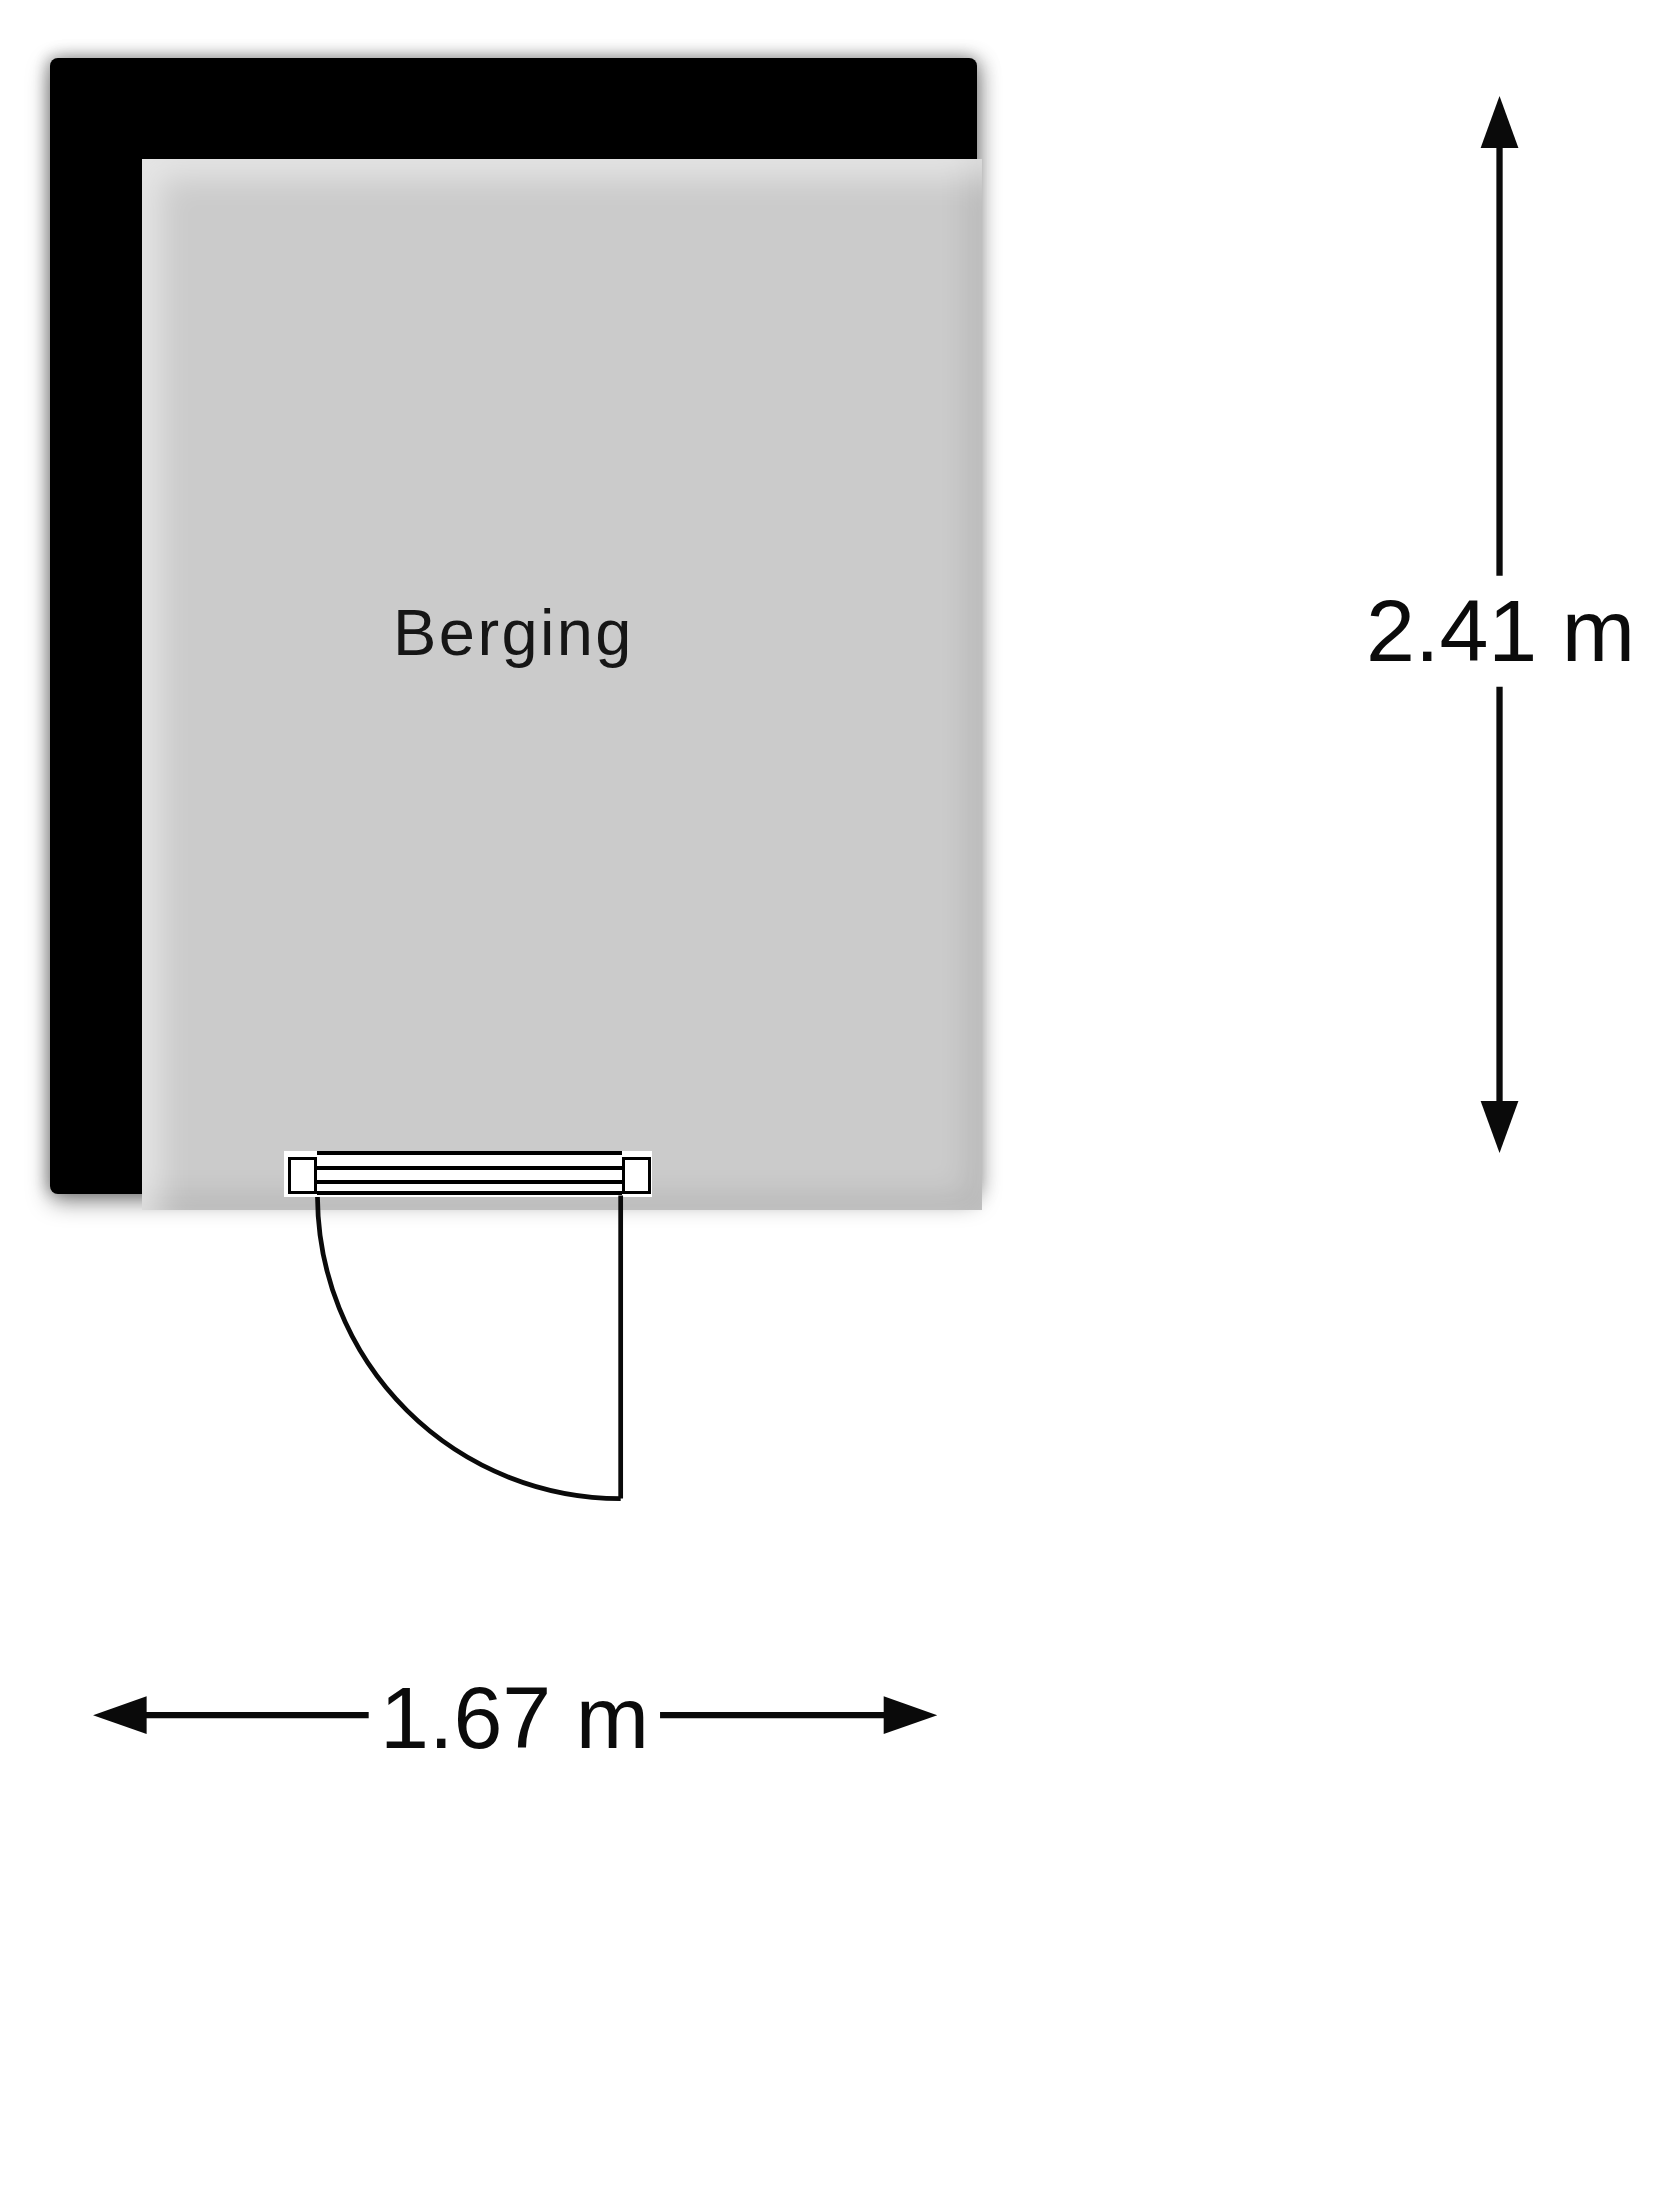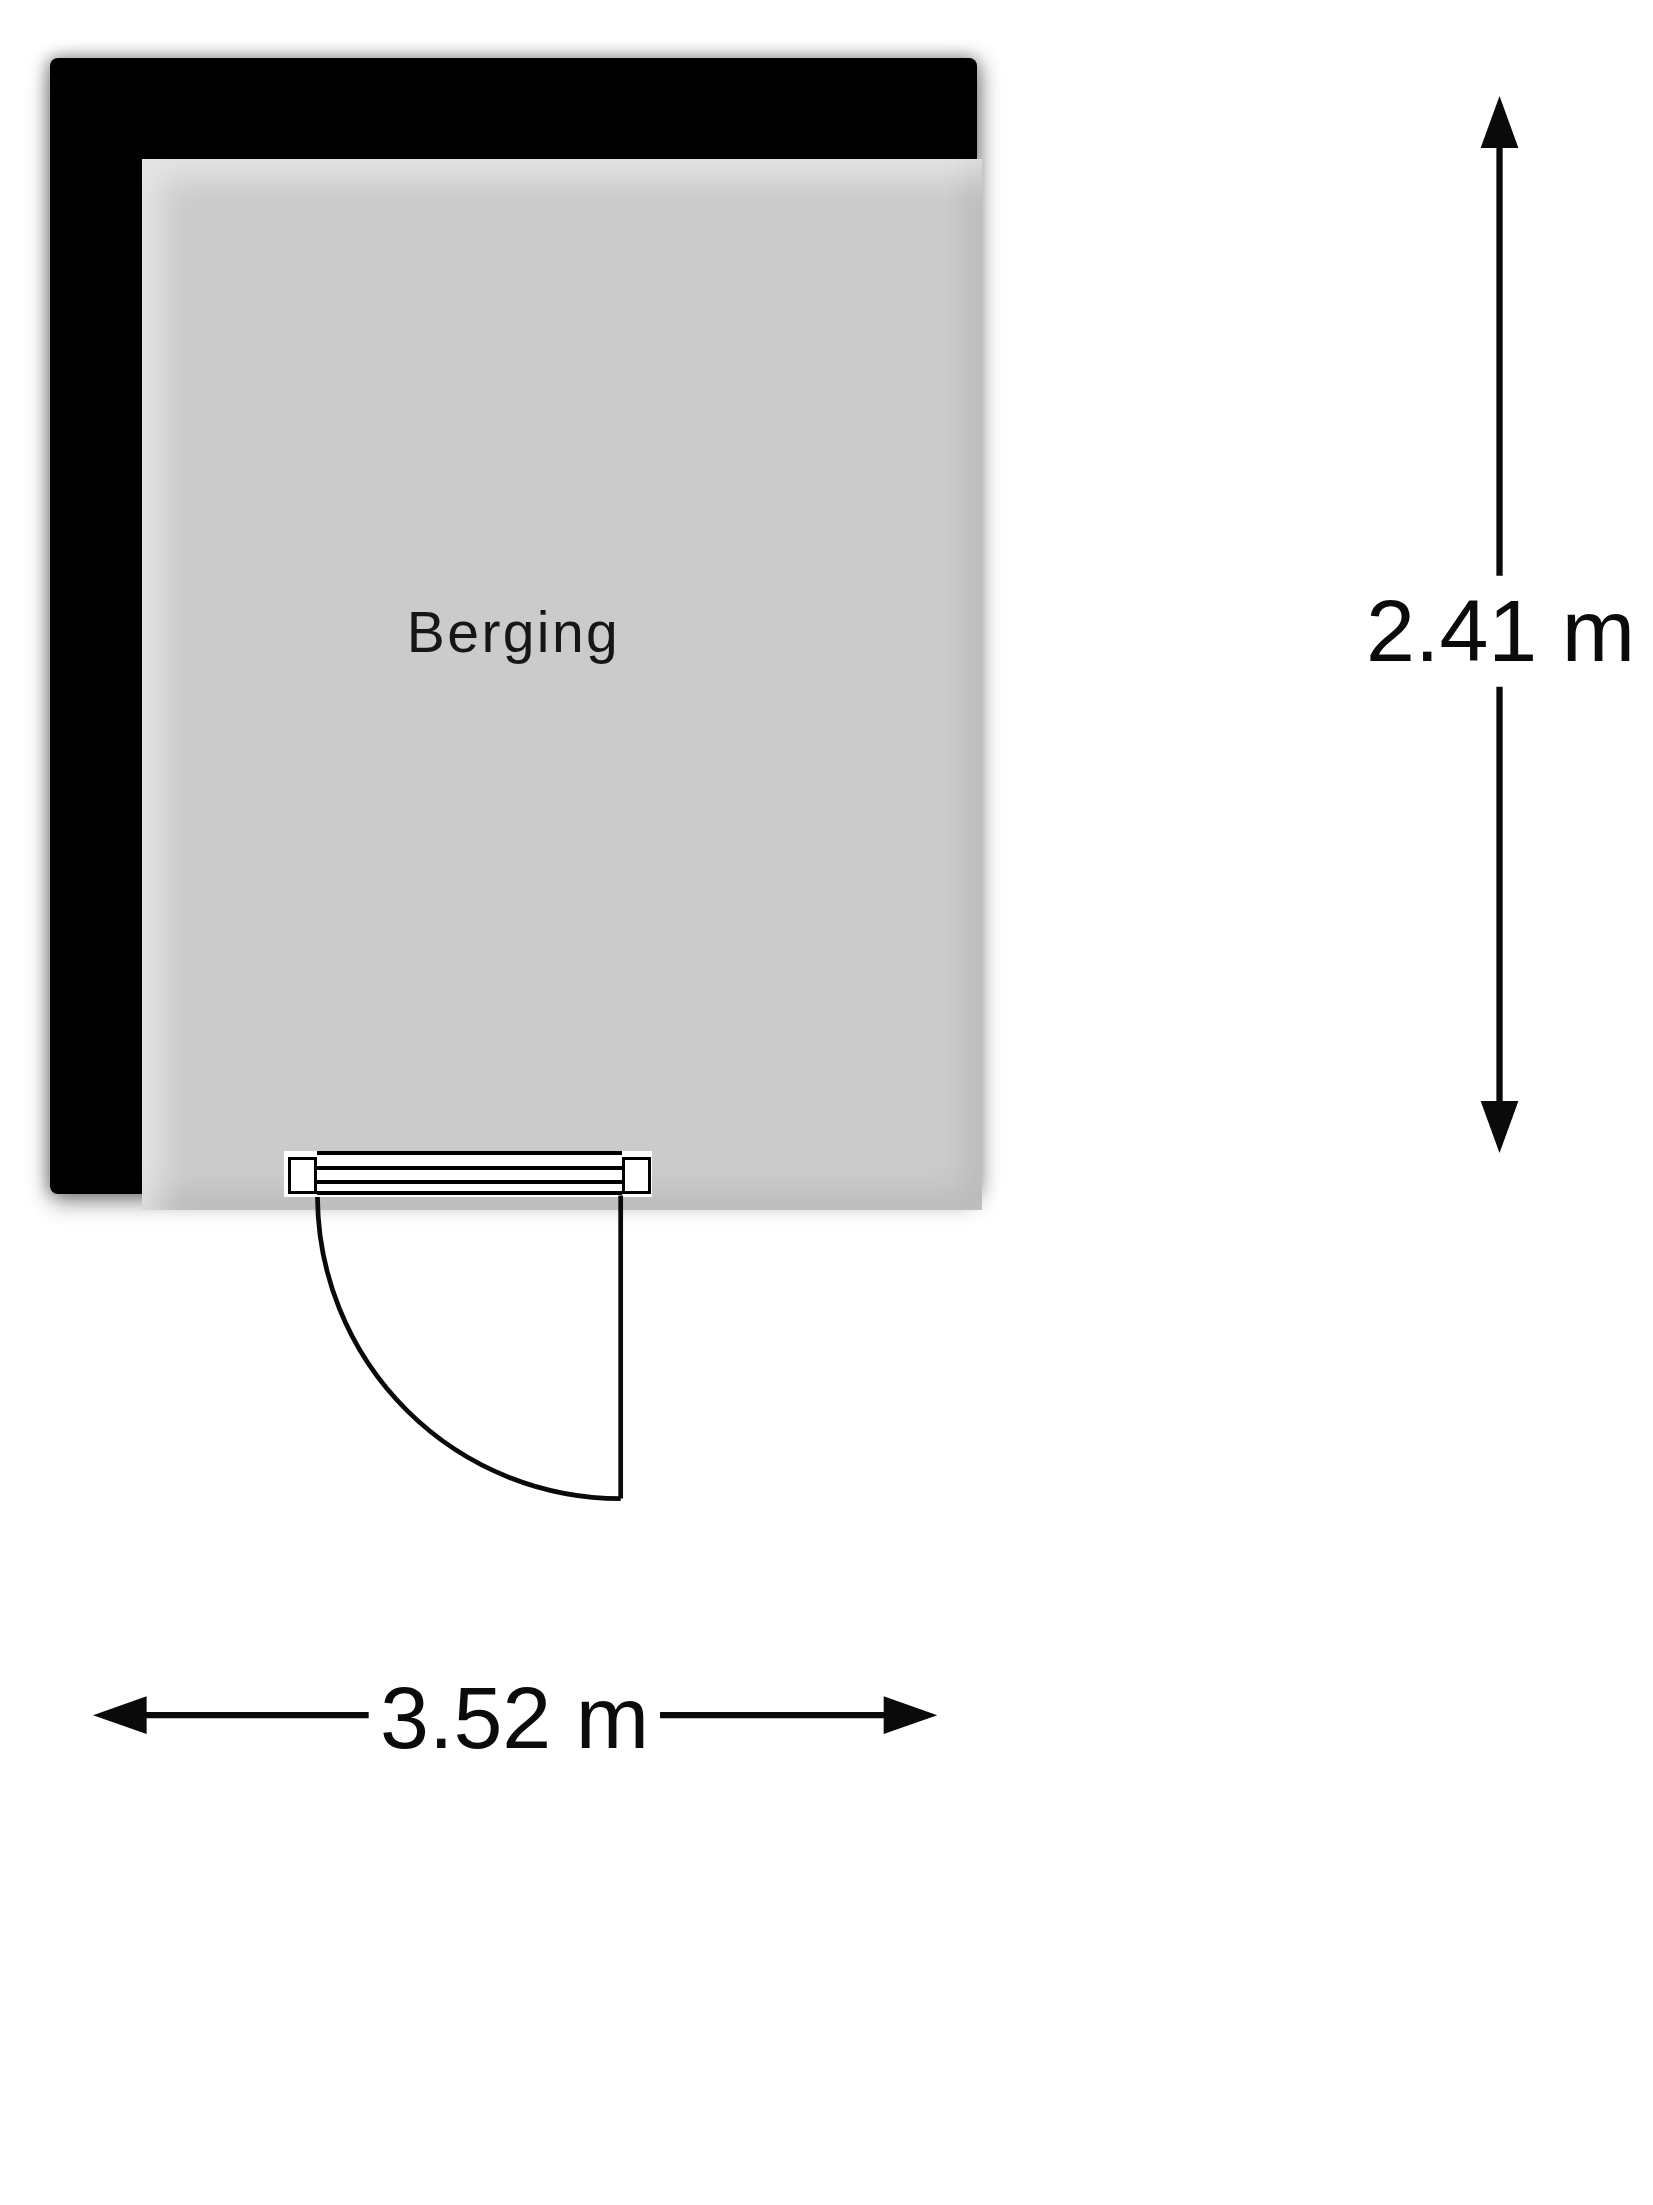--- a/index.html
+++ b/index.html
@@ -13,21 +13,21 @@
     background:#000000;border-radius:7.9px;
     box-shadow:0 7.9px 23.6px rgba(0,0,0,.40), 4.7px 0 19px rgba(0,0,0,.22), -3.2px -1.6px 14px rgba(0,0,0,.18);
   }
   .room-floor{
     position:absolute;left:92px;top:101px;width:840px;height:1051px;
     background:#cbcbcb;
     box-shadow:inset 17.3px 17.3px 33px rgba(255,255,255,.55), inset -14px -14px 30px rgba(0,0,0,.10);
   }
   .room-label{
     position:absolute;left:277px;top:587px;width:473px;height:91px;
-    font-size:57px;line-height:91px;text-align:center;letter-spacing:2.4px;color:#161616;
+    font-size:65px;line-height:91px;text-align:center;letter-spacing:2.4px;color:#161616;
     white-space:nowrap;
   }
   
   .door-opening{
     position:absolute;left:284px;top:1151px;width:368px;height:46px;background:#ffffff;
   }
   .threshold-line{position:absolute;left:317px;width:305px;height:3.9px;background:#000000;}
   .t1{top:1151px;} .t2{top:1166px;} .t3{top:1180px;} .t4{top:1191px;}
   .door-jamb{
     position:absolute;top:1157px;width:29px;height:37px;background:#ffffff;
@@ -85,17 +85,17 @@
 
     <g>
       <line class="stroke" x1="182" y1="2178" x2="468" y2="2178" stroke-width="8"></line>
       <line class="stroke" x1="838" y1="2178" x2="1126" y2="2178" stroke-width="8"></line>
       <path class="fillhead" d="M 118 2178 L 186 2154 L 186 2202 Z"></path>
       <path class="fillhead" d="M 1190 2178 L 1122 2154 L 1122 2202 Z"></path>
     </g>
   </svg>
 
   <div class="dim-label dim-v-label">2.41 m</div>
-  <div class="dim-label dim-h-label">3.52 m</div>
+  <div class="dim-label dim-h-label">1.67 m</div>
 
 
 </div>
 
 
 </body></html>

